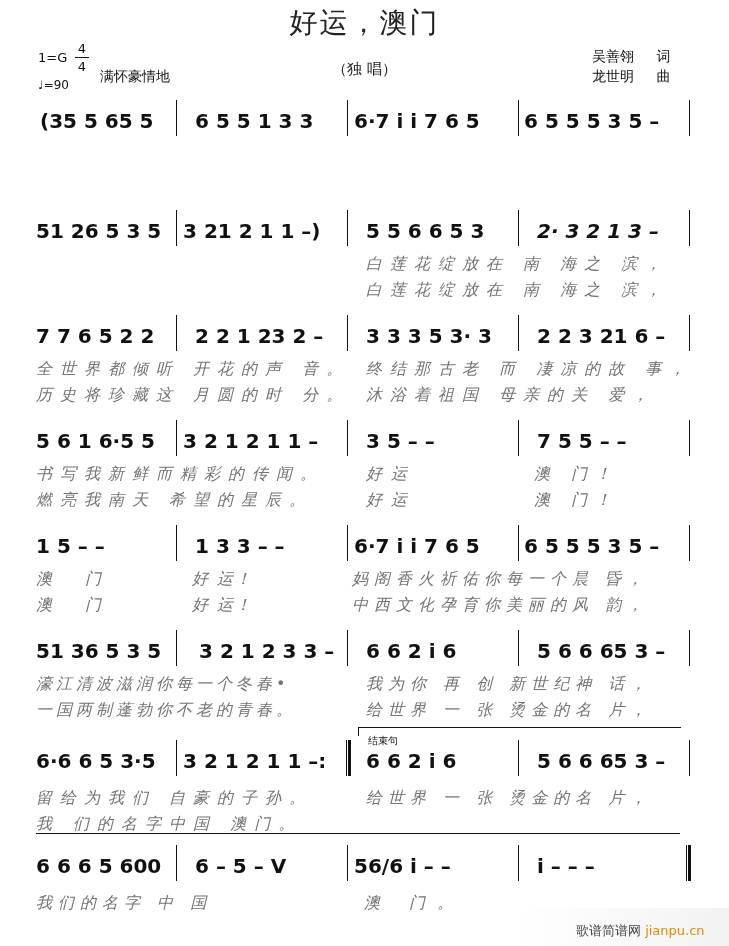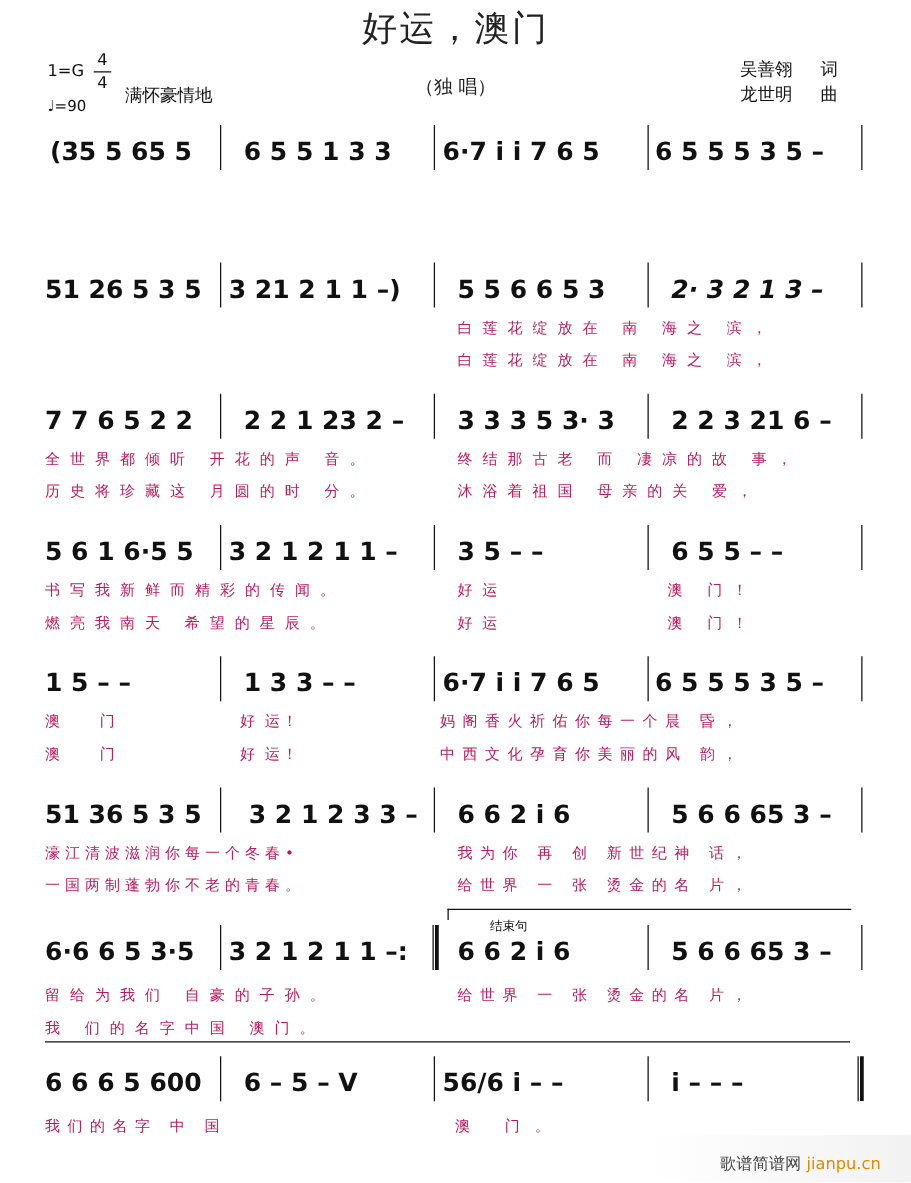--- a/index.html
+++ b/index.html
@@ -15,21 +15,21 @@
   .tempo { left: 38px; top: 78px; font-size: 12px; }
   .expression { left: 100px; top: 68px; font-size: 14px; }
   .credits { left: 592px; top: 46px; font-size: 14px; line-height: 20px; }
   .credits .row span.role { margin-left: 18px; }
 
   .system { position: absolute; left: 0; width: 729px; }
   .note { position: absolute; top: 10px; font-family: "DejaVu Sans", sans-serif; font-weight: bold;
           font-size: 20px; line-height: 22px; }
   .bar { position: absolute; top: 0; width: 1px; height: 36px; background: #111; }
   .bar.double { width: 4px; border-left: 1px solid #111; background: transparent; box-shadow: inset -3px 0 0 #111; }
-  .lyric { position: absolute; font-size: 12px; letter-spacing: 8px; white-space: nowrap; color: #be185d; }
+  .lyric { position: absolute; font-size: 16px; letter-spacing: 8px; white-space: nowrap; color: #737373; font-style: italic; }
   .bracket { position: absolute; border-top: 1.5px solid #111; }
   .endmark { position: absolute; font-size: 10px; }
   .watermark { position: absolute; left: 520px; top: 908px; width: 209px; height: 38px;
                background: linear-gradient(90deg, #ffffff, #f2f2f2); font-size: 13px; color: #444;
                padding: 14px 0 0 56px; box-sizing: border-box; }
   .watermark .site { color: #e08a00; }
 </style>
 </head>
 <body>
 
@@ -93,21 +93,21 @@
   <div class="lyric" style="left:366px; top:70px;">沐浴着祖国   母亲的关 爱，</div>
 </div>
 
 <div class="system" style="top:420px;">
   <div class="note" style="left:36px;">5 6 1 6·5 5</div>
   <div class="bar" style="left:176px;"></div>
   <div class="note" style="left:183px;">3 2 1 2 1 1 –</div>
   <div class="bar" style="left:347px;"></div>
   <div class="note" style="left:366px;">3 5 – –</div>
   <div class="bar" style="left:518px;"></div>
-  <div class="note" style="left:537px;">6 5 5 – –</div>
+  <div class="note" style="left:537px;">7 5 5 – –</div>
   <div class="bar" style="left:689px;"></div>
   <div class="lyric" style="left:36px; top:44px;">书写我新鲜而精彩的传闻。</div>
   <div class="lyric" style="left:36px; top:70px;">燃亮我南天  希望的星辰。</div>
   <div class="lyric" style="left:366px; top:44px; letter-spacing:2px;">好   运</div>
   <div class="lyric" style="left:366px; top:70px; letter-spacing:2px;">好   运</div>
   <div class="lyric" style="left:534px; top:44px;">澳 门！</div>
   <div class="lyric" style="left:534px; top:70px;">澳 门！</div>
 </div>
 
 <div class="system" style="top:525px;">
@@ -137,21 +137,21 @@
   <div class="note" style="left:537px;">5 6 6 65 3 –</div>
   <div class="bar" style="left:689px;"></div>
   <div class="lyric" style="left:36px; top:44px; letter-spacing:4px;">濠江清波滋润你每一个冬春•</div>
   <div class="lyric" style="left:36px; top:70px; letter-spacing:4px;">一国两制蓬勃你不老的青春。</div>
   <div class="lyric" style="left:366px; top:44px; letter-spacing:6px;">我为你 再 创  新世纪神 话，</div>
   <div class="lyric" style="left:366px; top:70px; letter-spacing:6px;">给世界 一 张  烫金的名 片，</div>
 </div>
 
 <div class="bracket" style="left:358px; top:727px; width:322px; height:8px; border-left:1.5px solid #111;"></div>
 <div class="system" style="top:740px;">
-  <div class="endmark" style="left:368px; top:-6px;margin-left:24px;">结束句</div>
+  <div class="endmark" style="left:368px; top:-6px;">结束句</div>
   <div class="note" style="left:36px;">6·6 6 5 3·5</div>
   <div class="bar" style="left:176px;"></div>
   <div class="note" style="left:183px;">3 2 1 2 1 1 –:</div>
   <div class="bar double" style="left:346px;"></div>
   <div class="note" style="left:366px;">6 6 2 i 6</div>
   <div class="bar" style="left:518px;"></div>
   <div class="note" style="left:537px;">5 6 6 65 3 –</div>
   <div class="bar" style="left:689px;"></div>
   <div class="lyric" style="left:36px; top:48px;">留给为我们  自豪的子孙。</div>
   <div class="lyric" style="left:36px; top:74px;">我  们的名字中国  澳门。</div>

